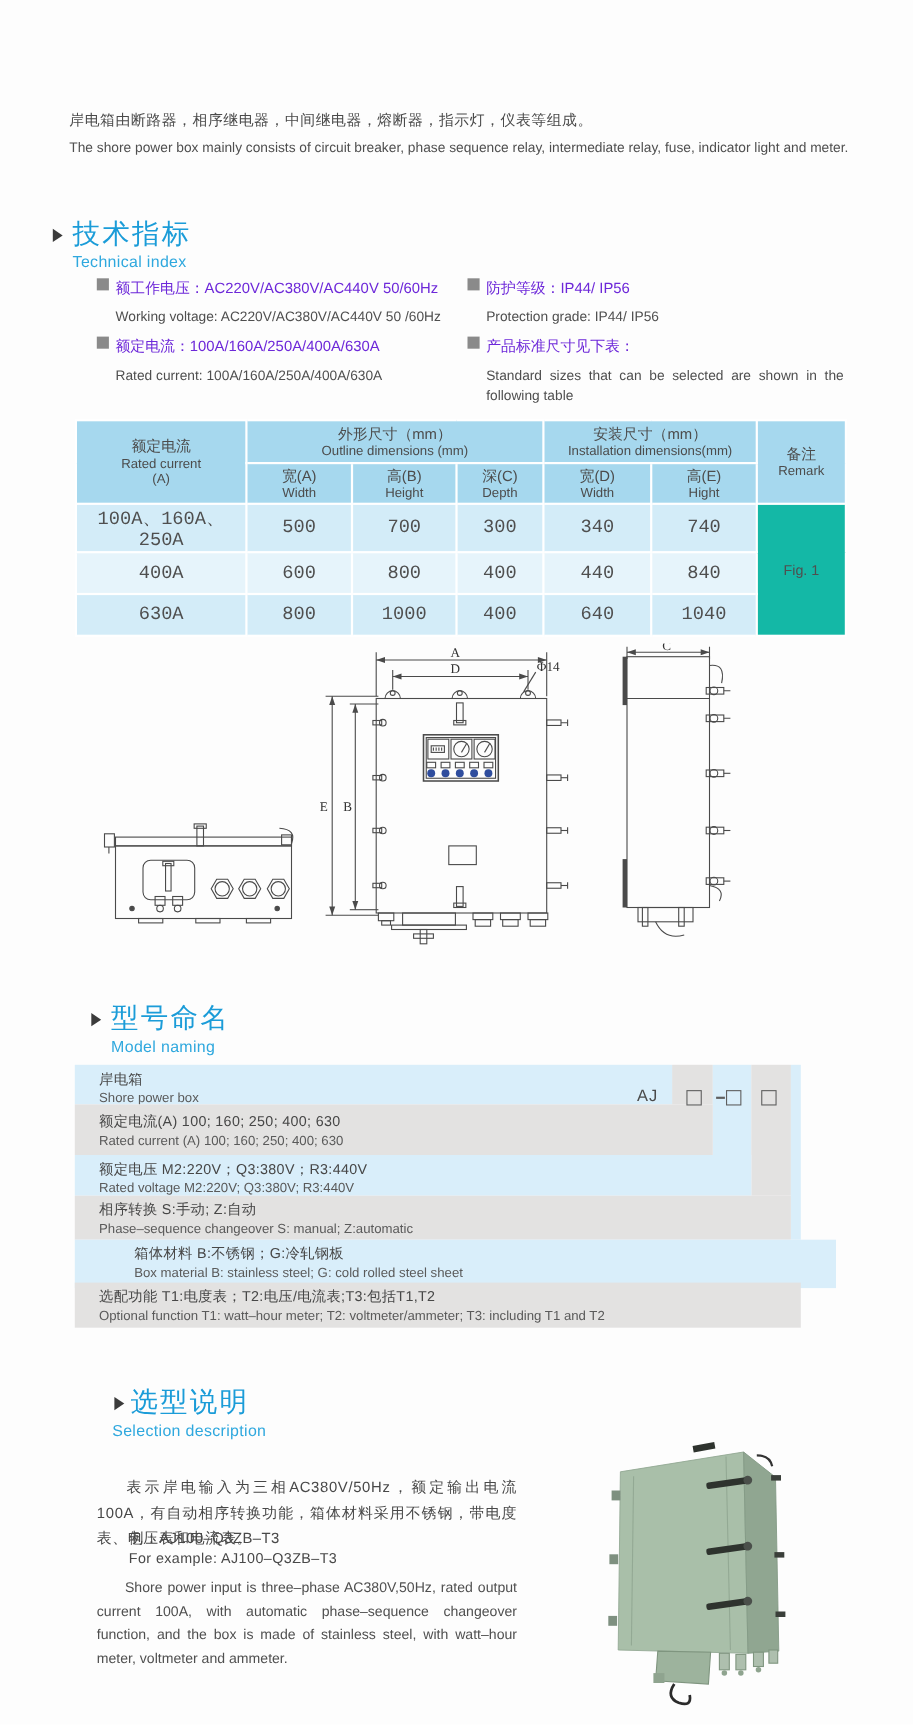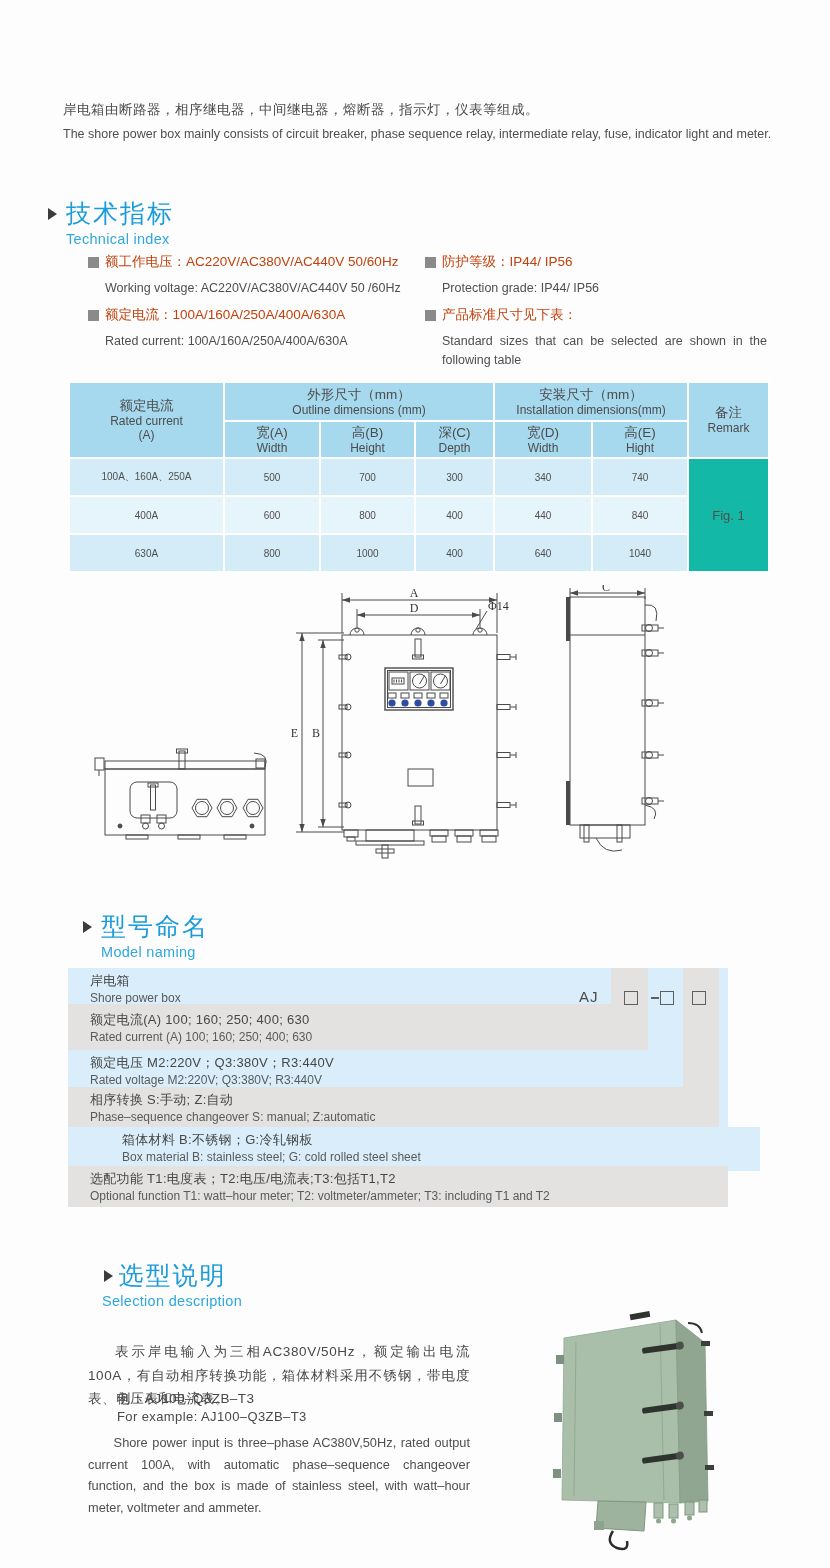--- a/index.html
+++ b/index.html
@@ -8,32 +8,32 @@
   .abs{position:absolute;}
   
   .head-row{display:flex;align-items:center;gap:9px;}
   .tri{width:0;height:0;border-left:9px solid #3b3b3b;border-top:6px solid transparent;border-bottom:6px solid transparent;}
   .title-zh{font-size:25px;color:#1b9cd8;letter-spacing:2px;line-height:1.1;}
   .title-en{font-size:14.5px;color:#2fa8de;margin:3px 0 0 18px;letter-spacing:0.3px;}
   .body-zh{font-size:13.5px;color:#4a4a4a;letter-spacing:0.5px;}
   .body-en{font-size:12.5px;color:#4f4f4f;}
   
   .spec-col{line-height:18px;}
-  .spec-zh{font-size:13.5px;color:#c2410c;margin-bottom:8px;display:flex;align-items:center;}
+  .spec-zh{font-size:13.5px;color:#6d28d9;margin-bottom:8px;display:flex;}
   .bullet-sq{display:inline-block;width:11px;height:11px;background:#8a8a8a;margin-right:6px;flex:0 0 auto;}
   .spec-en{font-size:12.5px;color:#4f4f4f;margin:0 0 8px 17px;line-height:19px;}
   .just{text-align:justify;}
   
   table.size{border-collapse:collapse;table-layout:fixed;width:700px;}
   table.size th,table.size td{border:2px solid #ffffff;text-align:center;vertical-align:middle;
       font-weight:normal;padding:0;}
   th.hd{background:#a6d8ee;color:#4c4c4c;}
   .hd .l1{font-size:13.5px;line-height:16px;}
   .hd .l2{font-size:12px;line-height:14px;}
-  td.c{font-size:10px;color:#4f4f4f;}
+  td.c{font-size:17px;color:#4f4f4f;font-family:Liberation Mono, monospace;}
   .rowA{background:#d3ecf8;}
   .rowB{background:#e6f4fb;}
   .remarkCell{background:#14b8a6;font-size:13px;color:#4f4f4f;}
   
   .mtab{position:absolute;left:68px;top:968px;width:660px;height:239px;}
   .mrow{position:absolute;left:0;overflow:hidden;}
   .mblue{background:#d9eefa;}
   .mgray{background:#e3e2e1;}
   .mrow .inner{padding:4px 0 0 22px;}
   .m-zh{font-size:13px;color:#474747;line-height:18px;letter-spacing:0.3px;}

